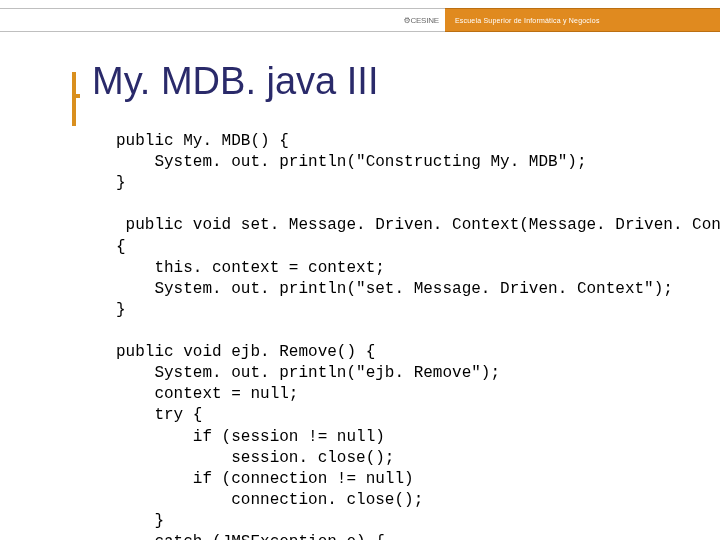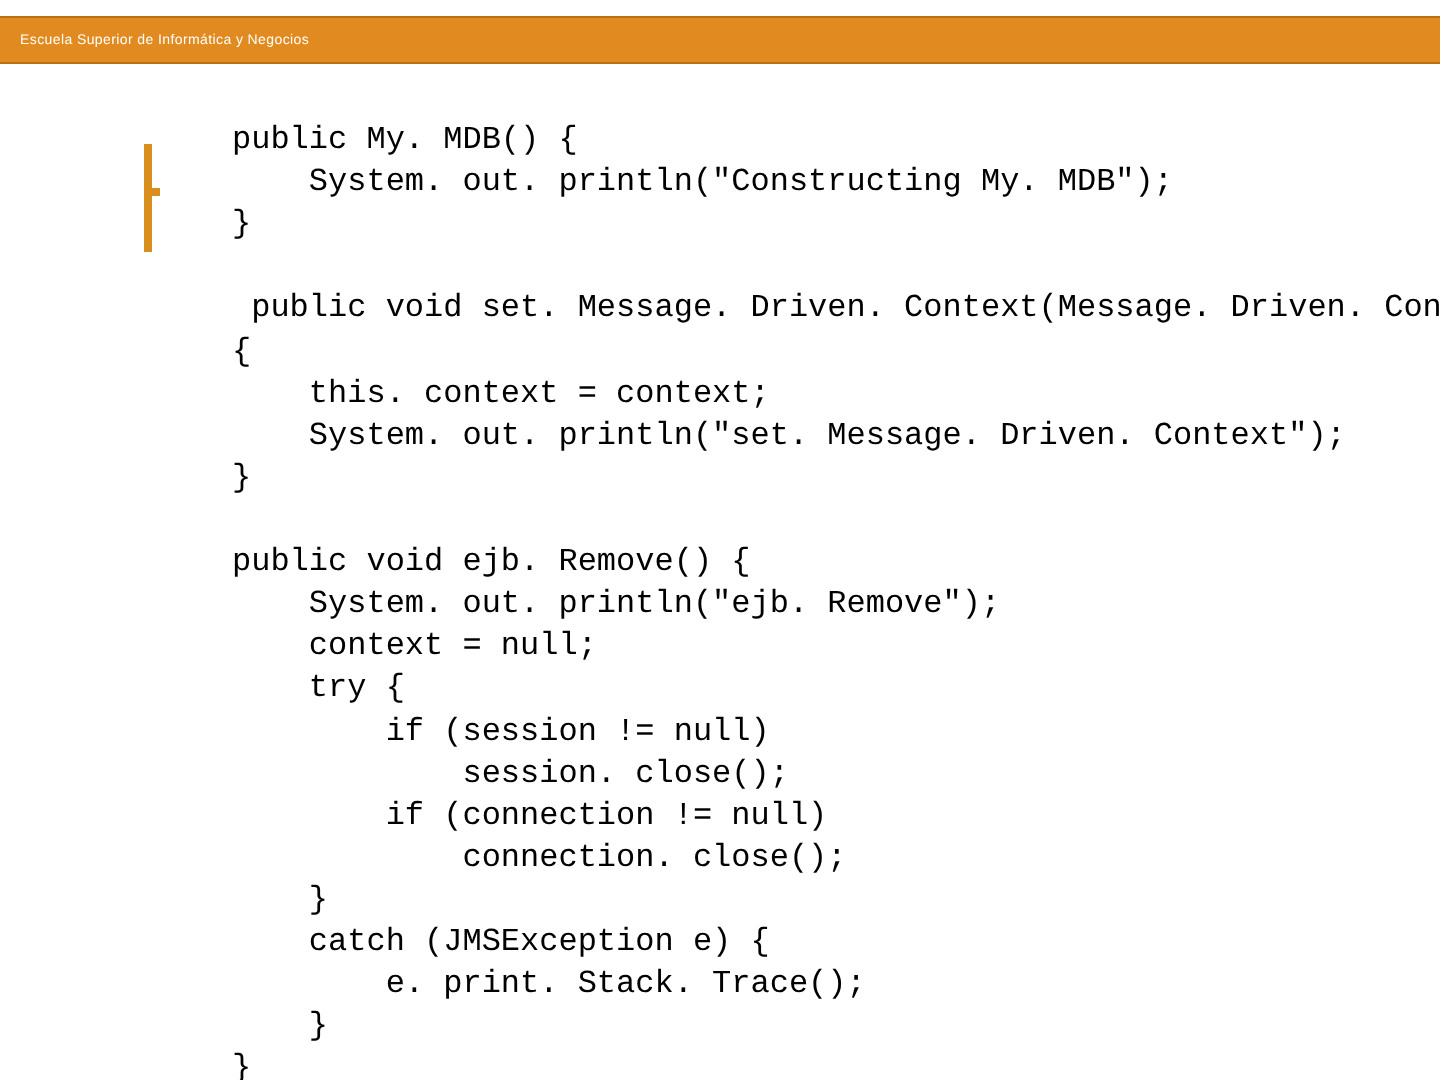--- a/index.html
+++ b/index.html
@@ -81,30 +81,34 @@
     line-height: 1.32;
     color: #000;
     margin-left: 44px;
     white-space: pre;
   }
 </style>
 </head>
 <body>
 
 <div class="header-bar">
+  <div class="header-left">
+    <span>⚙CESINE</span>
+  </div>
   <div class="header-right">
     <span>Escuela Superior de Informática y Negocios</span>
   </div>
 </div>
 
 <div class="side-accent">
   <div class="notch"></div>
 </div>
 
 <div class="content">
+  <h1 class="title">My. MDB. java III</h1>
   <pre class="code">public My. MDB() {
     System. out. println("Constructing My. MDB");
 }
 
  public void set. Message. Driven. Context(Message. Driven. Context context)
 {
     this. context = context;
     System. out. println("set. Message. Driven. Context");
 }
 

